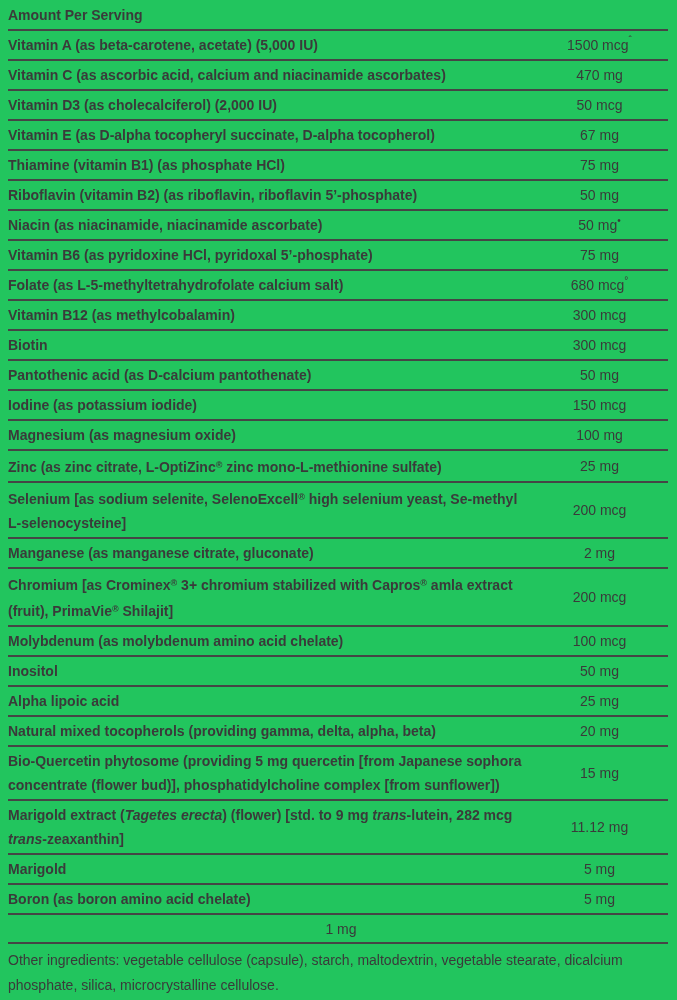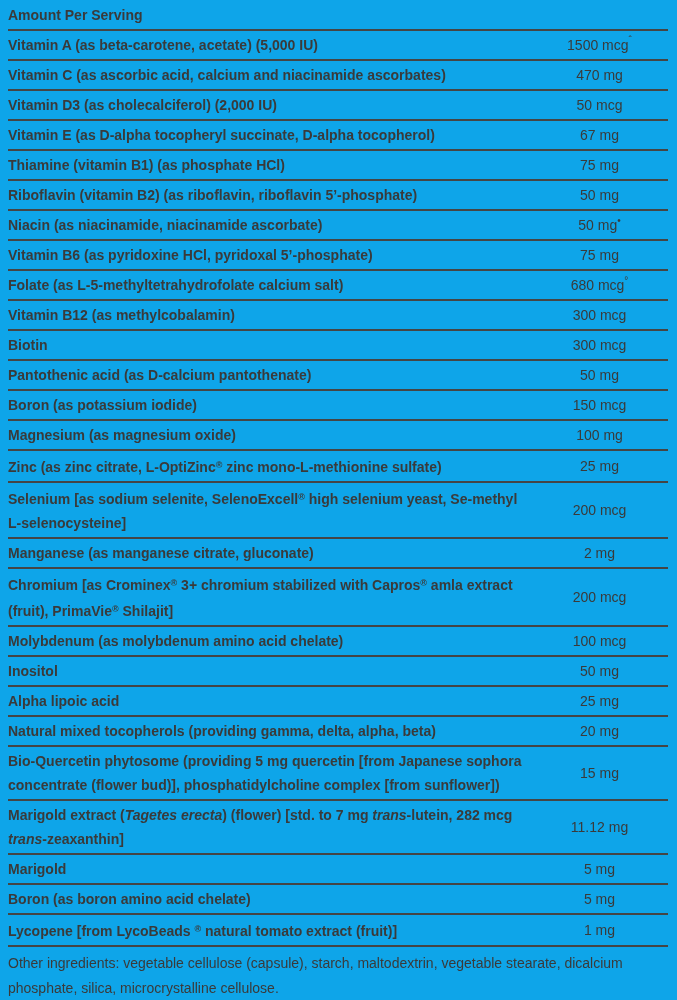--- a/index.html
+++ b/index.html
@@ -1,20 +1,20 @@
 <!DOCTYPE html>
 <html><head>
 <meta charset="utf-8">
 <style>
   html, body { margin: 0; padding: 0; background: #ffffff; }
   .label {
     width: 677px;
     height: 1000px;
     box-sizing: border-box;
-    background: #0ea5e9;
+    background: #22c55e;
     padding: 0 9px 0 8px;
     font-family: "Liberation Sans", sans-serif;
     font-size: 14px;
     color: #3a3a3a;
     overflow: hidden;
   }
   .hdr {
     font-weight: bold;
     padding: 7px 0 6px 0;
     border-bottom: 2px solid #454545;
@@ -116,21 +116,21 @@
     <div class="row-name"><span>Biotin</span></div>
     <div class="row-amount">300 mcg</div>
   </div>
 
   <div class="row">
     <div class="row-name"><span>Pantothenic acid (as D-calcium pantothenate)</span></div>
     <div class="row-amount">50 mg</div>
   </div>
 
   <div class="row">
-    <div class="row-name"><span>Boron (as potassium iodide)</span></div>
+    <div class="row-name"><span>Iodine (as potassium iodide)</span></div>
     <div class="row-amount">150 mcg</div>
   </div>
 
   <div class="row">
     <div class="row-name"><span>Magnesium (as magnesium oxide)</span></div>
     <div class="row-amount">100 mg</div>
   </div>
 
   <div class="row">
     <div class="row-name"><span>Zinc (as zinc citrate, L-OptiZinc<span class="reg">®</span> zinc mono-L-methionine sulfate)</span></div>
@@ -171,35 +171,34 @@
     <div class="row-name"><span>Natural mixed tocopherols (providing gamma, delta, alpha, beta)</span></div>
     <div class="row-amount">20 mg</div>
   </div>
 
   <div class="row">
     <div class="row-name"><span>Bio-Quercetin phytosome (providing 5 mg quercetin [from Japanese sophora concentrate (flower bud)], phosphatidylcholine complex [from sunflower])</span></div>
     <div class="row-amount">15 mg</div>
   </div>
 
   <div class="row">
-    <div class="row-name"><span>Marigold extract (</span><i>Tagetes erecta</i><span>) (flower) [std. to 7 mg </span><i>trans</i><span>-lutein, 282 mcg </span><i>trans</i><span>-zeaxanthin]</span></div>
+    <div class="row-name"><span>Marigold extract (</span><i>Tagetes erecta</i><span>) (flower) [std. to 9 mg </span><i>trans</i><span>-lutein, 282 mcg </span><i>trans</i><span>-zeaxanthin]</span></div>
     <div class="row-amount">11.12 mg</div>
   </div>
 
   <div class="row">
     <div class="row-name"><span>Marigold</span></div>
     <div class="row-amount">5 mg</div>
   </div>
 
   <div class="row">
     <div class="row-name"><span>Boron (as boron amino acid chelate)</span></div>
     <div class="row-amount">5 mg</div>
   </div>
 
   <div class="row">
-    <div class="row-name"><span>Lycopene [from LycoBeads <span class="reg">®</span> natural tomato extract (fruit)]</span></div>
     <div class="row-amount">1 mg</div>
   </div>
 </div>
 
   <div class="other">Other ingredients: vegetable cellulose (capsule), starch, maltodextrin, vegetable stearate, dicalcium phosphate, silica, microcrystalline cellulose.</div>
 
 </div>
 
 </body></html>

